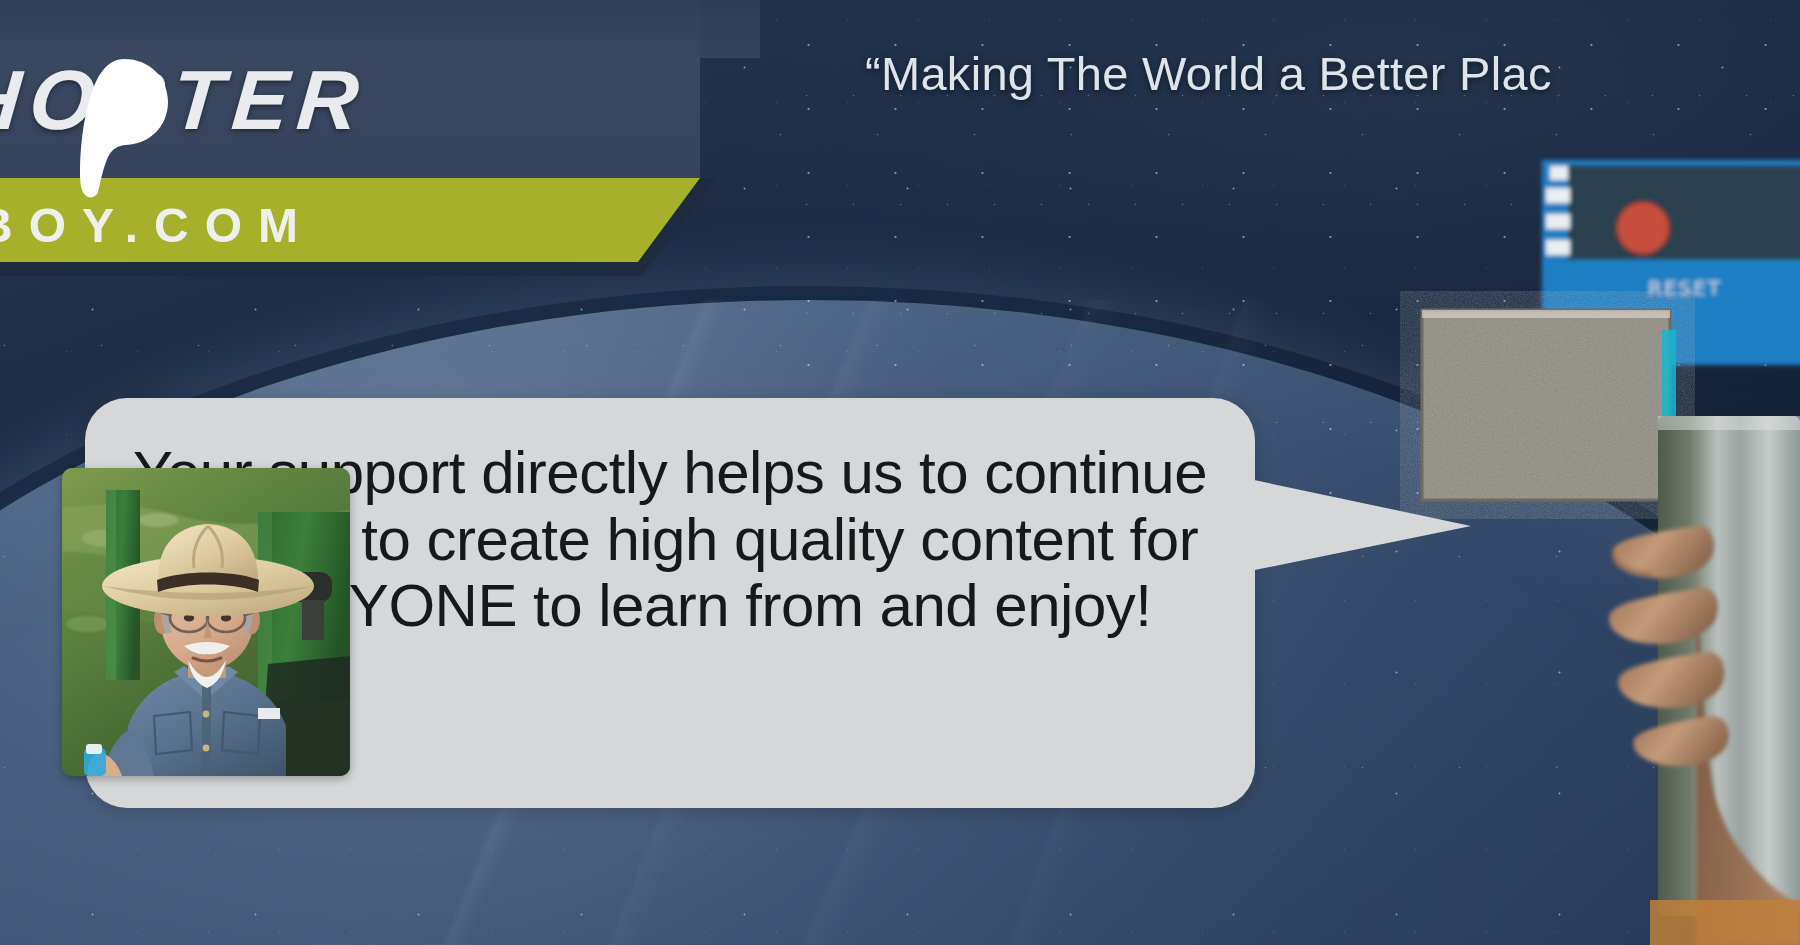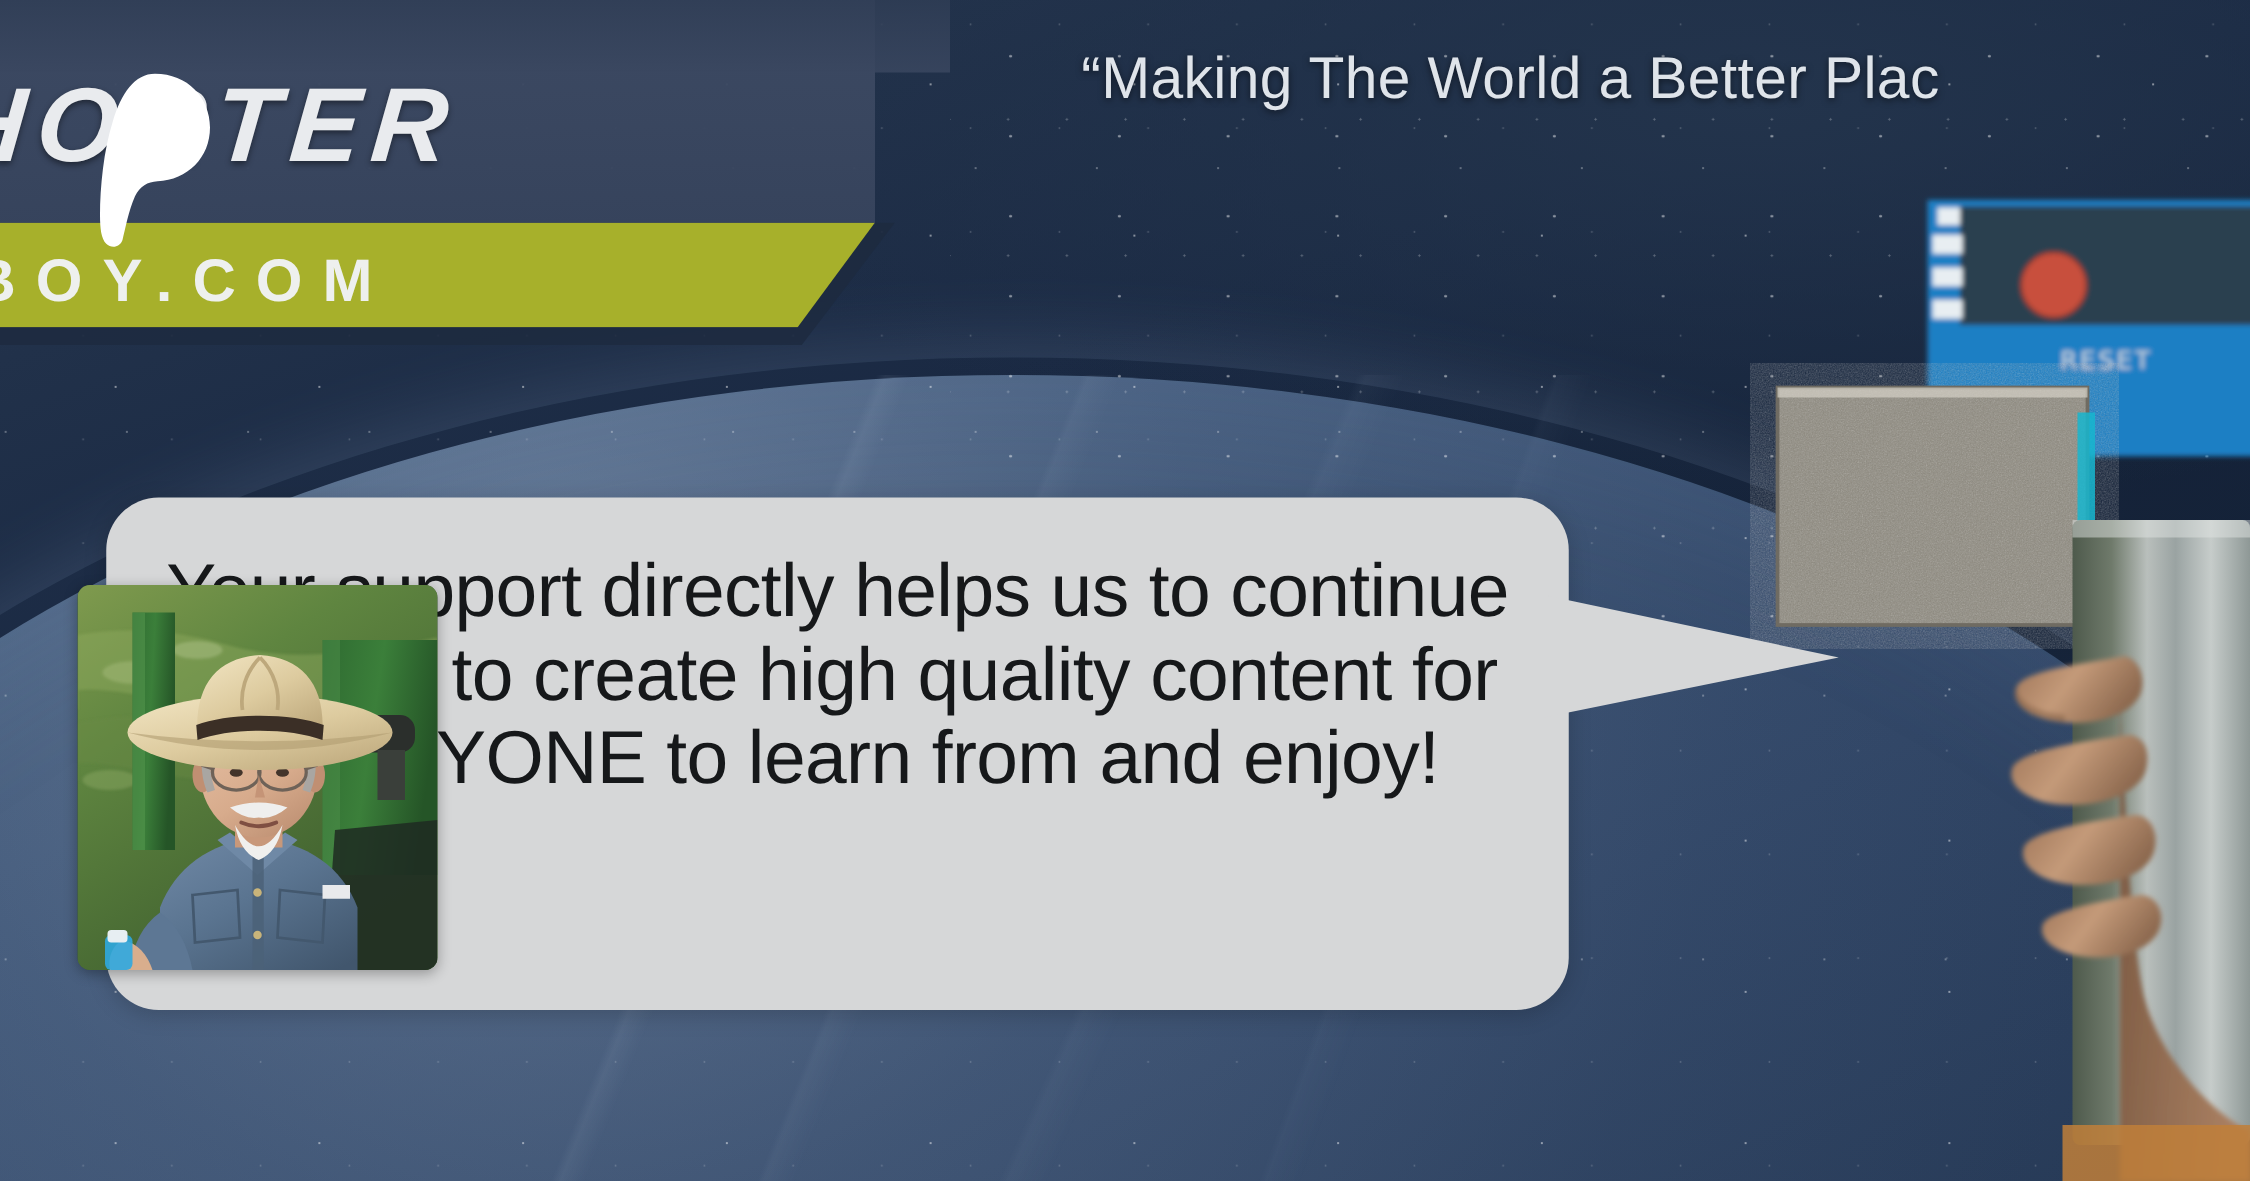--- a/index.html
+++ b/index.html
@@ -134,21 +134,21 @@
   .patreon-mark {
     position:absolute;
     left:72px; top:58px;
     width:96px; height:140px;
     z-index:6;
   }
 
   
   .tagline {
     position:absolute;
-    left:865px; top:34px;
+    left:865px; top:46px;
     font-size:47px;
     font-weight:400;
     color:#dfe4ea;
     letter-spacing:.3px;
     white-space:nowrap;
     text-shadow:0 2px 6px rgba(0,0,0,.55);
     font-family:"Liberation Sans", sans-serif;
   }
 
   

